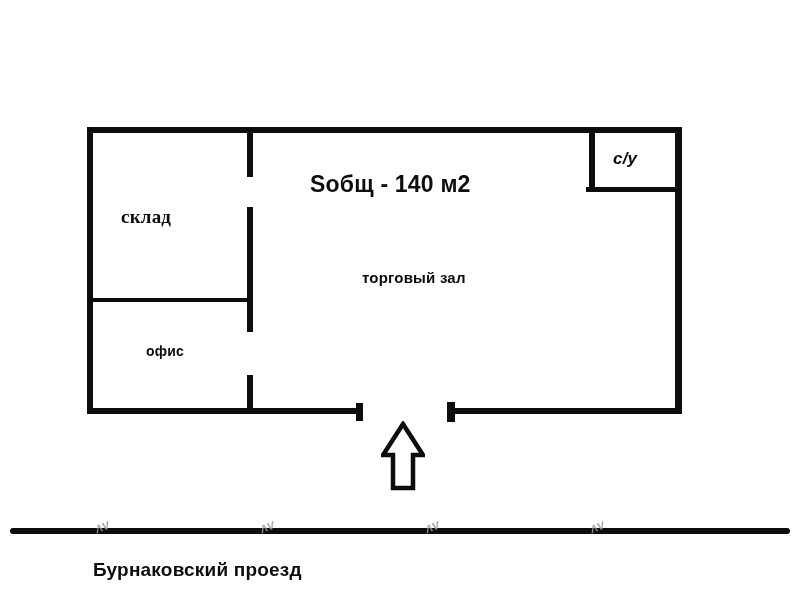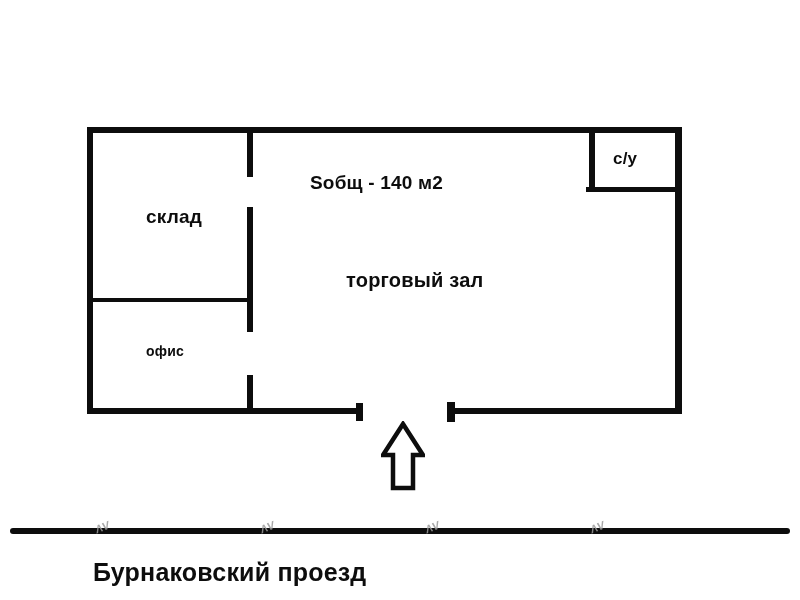--- a/index.html
+++ b/index.html
@@ -20,27 +20,27 @@
     background: #0d0d0d;
   }
   .label {
     position: absolute;
     font-weight: bold;
     color: #0d0d0d;
     white-space: nowrap;
     line-height: 1;
     letter-spacing: 0.2px;
   }
-  .lbl-area      { left: 310px; top: 173px; font-size: 19px; }
-  .lbl-storage   { left: 146px; top: 207px; font-size: 19px; }
+  .lbl-area      { left: 310px; top: 173px; font-size: 23px; }
+  .lbl-storage   { left: 121px; top: 207px; font-size: 19px; font-family: Liberation Serif, serif; }
   .lbl-office    { left: 146px; top: 344px; font-size: 14px; }
-  .lbl-hall      { left: 346px; top: 270px; font-size: 20px; }
-  .lbl-wc        { left: 613px; top: 150px; font-size: 17px; }
+  .lbl-hall      { left: 362px; top: 270px; font-size: 15px; }
+  .lbl-wc        { left: 613px; top: 150px; font-size: 17px; font-style: italic; }
   .lbl-entrance  { left: 334px; top: 495px; font-size: 18px; }
-  .lbl-street    { left: 93px;  top: 560px; font-size: 25px; }
+  .lbl-street    { left: 93px;  top: 560px; font-size: 19px; }
 
   
   .wall-top          { left: 87px;  top: 127px; width: 595px; height: 6px; }
   .wall-left         { left: 87px;  top: 127px; width: 6px;   height: 287px; }
   .wall-right        { left: 675px; top: 127px; width: 7px;   height: 287px; }
   .wall-bottom-left  { left: 87px;  top: 408px; width: 275px; height: 6px; }
   .wall-bottom-right { left: 448px; top: 408px; width: 234px; height: 6px; }
   .cap-left          { left: 356px; top: 403px; width: 7px;   height: 18px; }
   .cap-right         { left: 447px; top: 402px; width: 8px;   height: 20px; }
 

